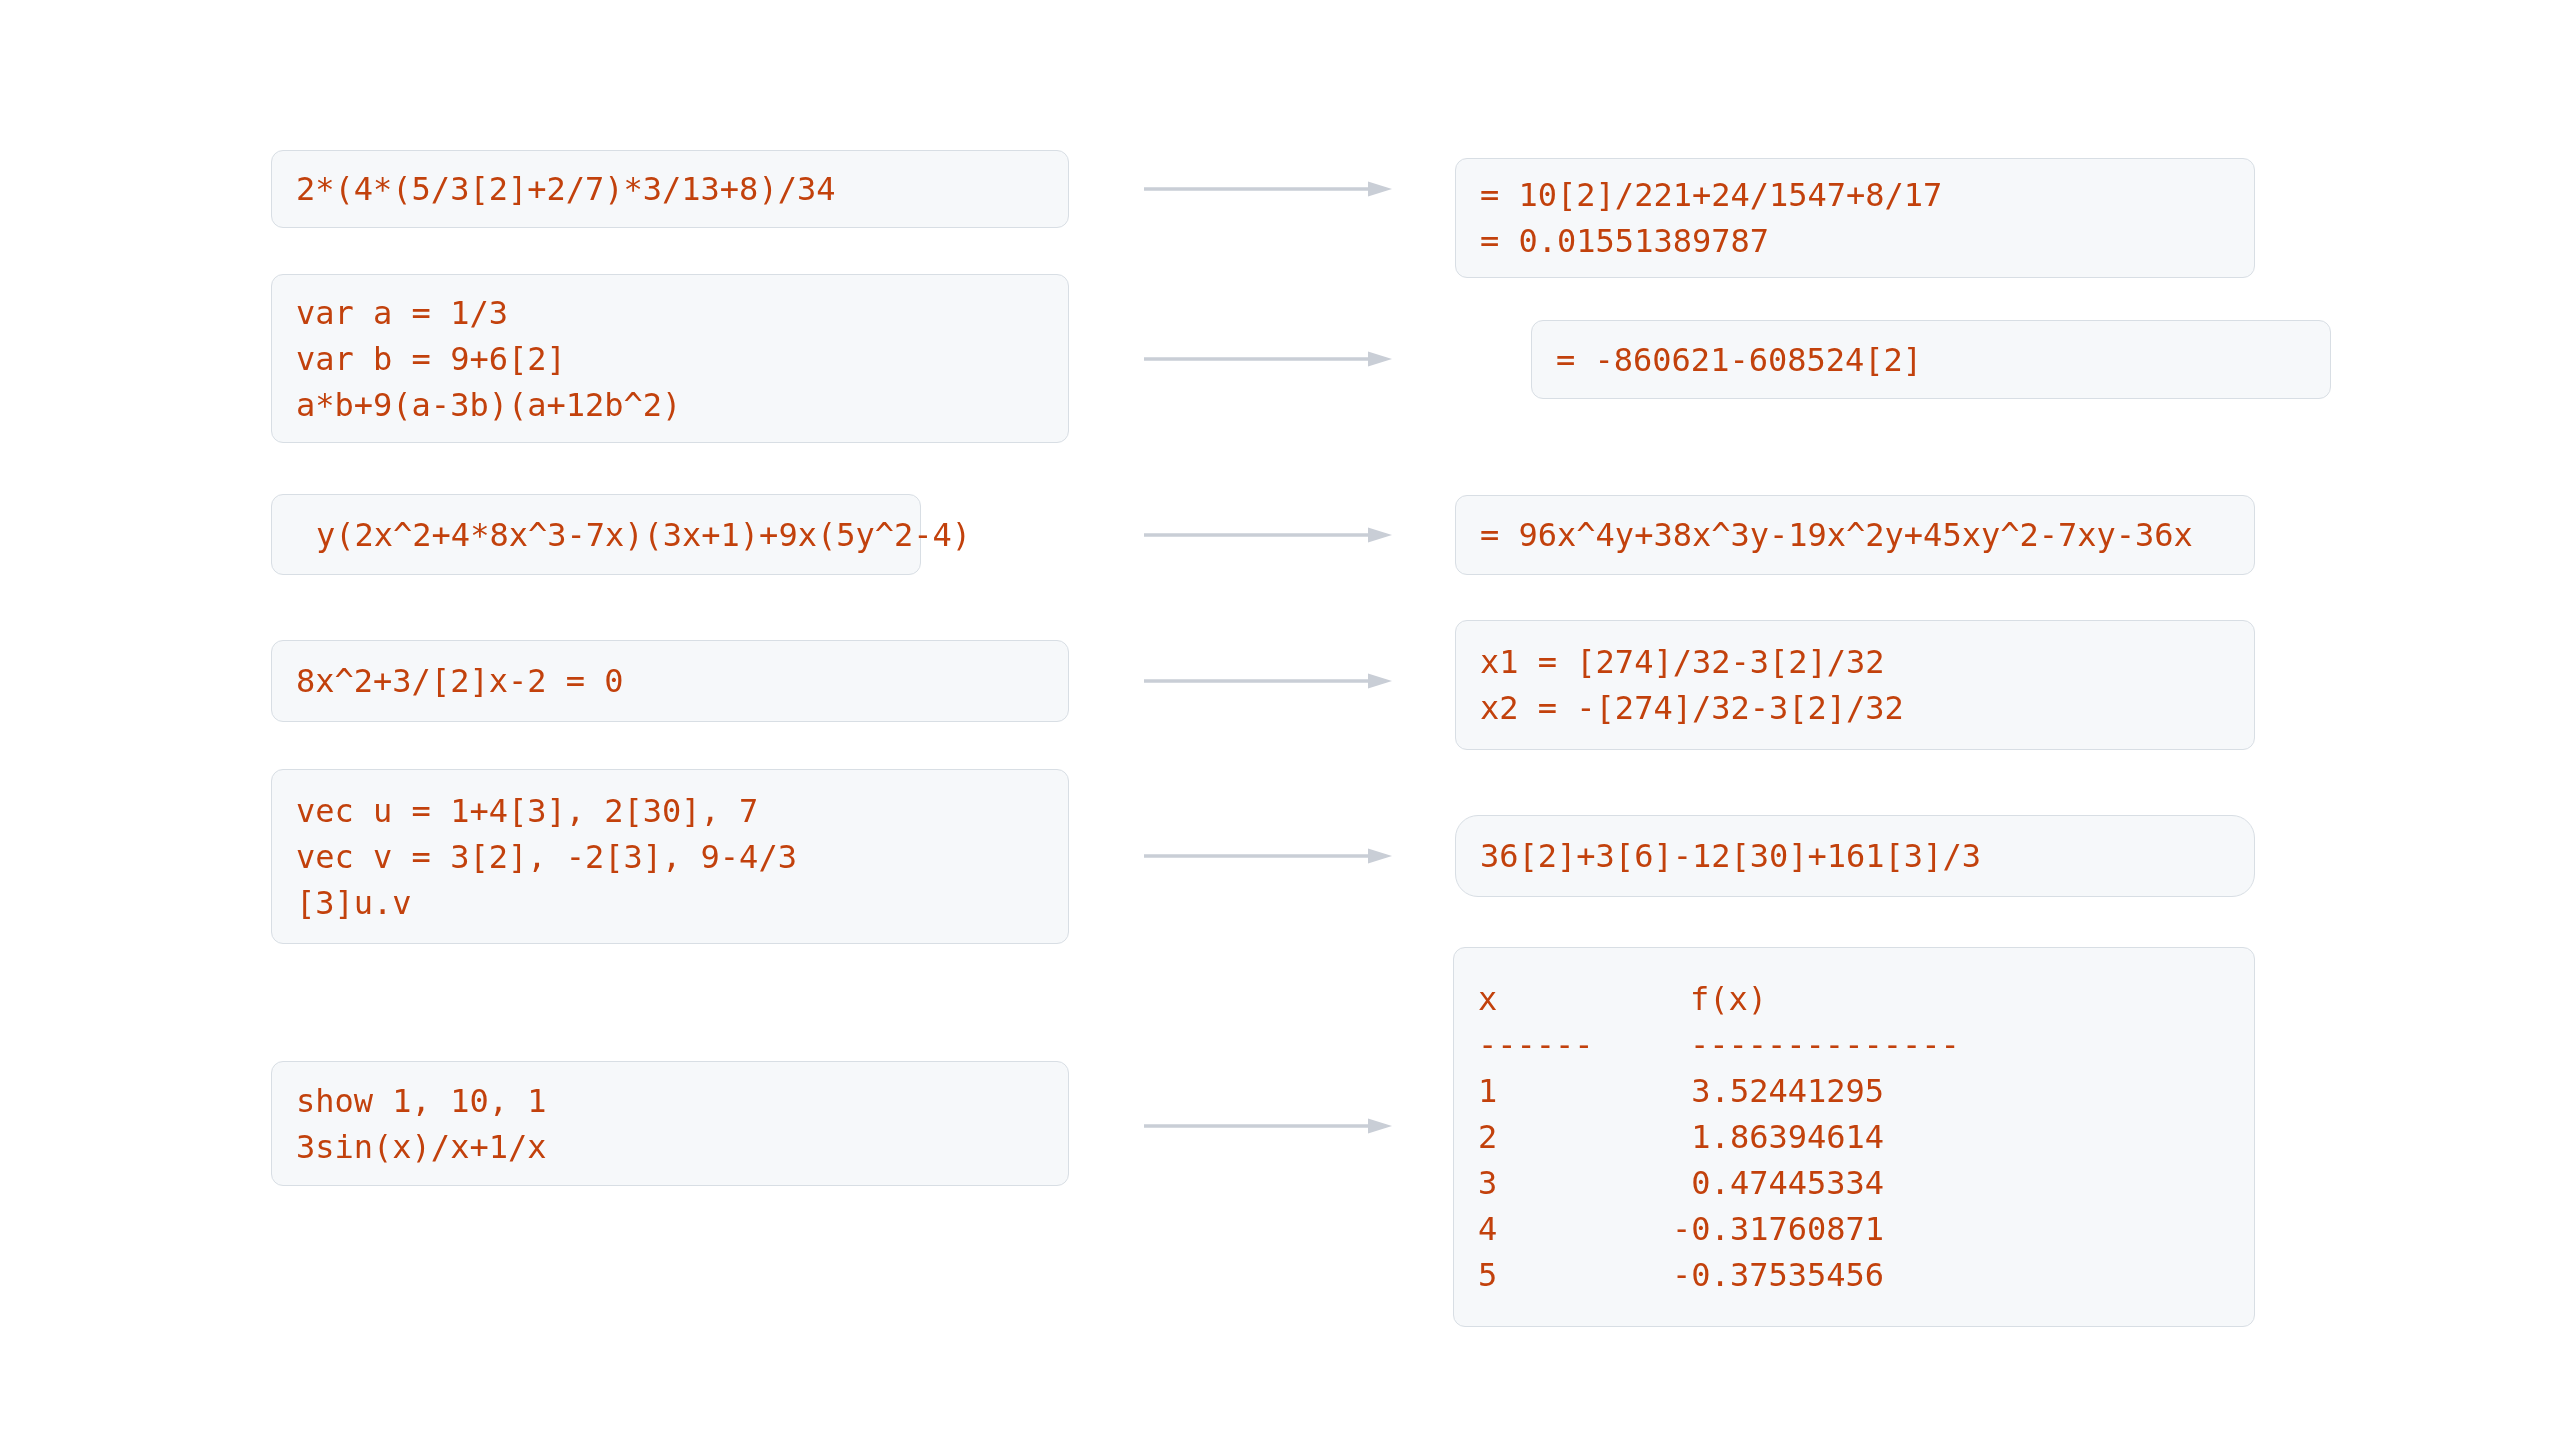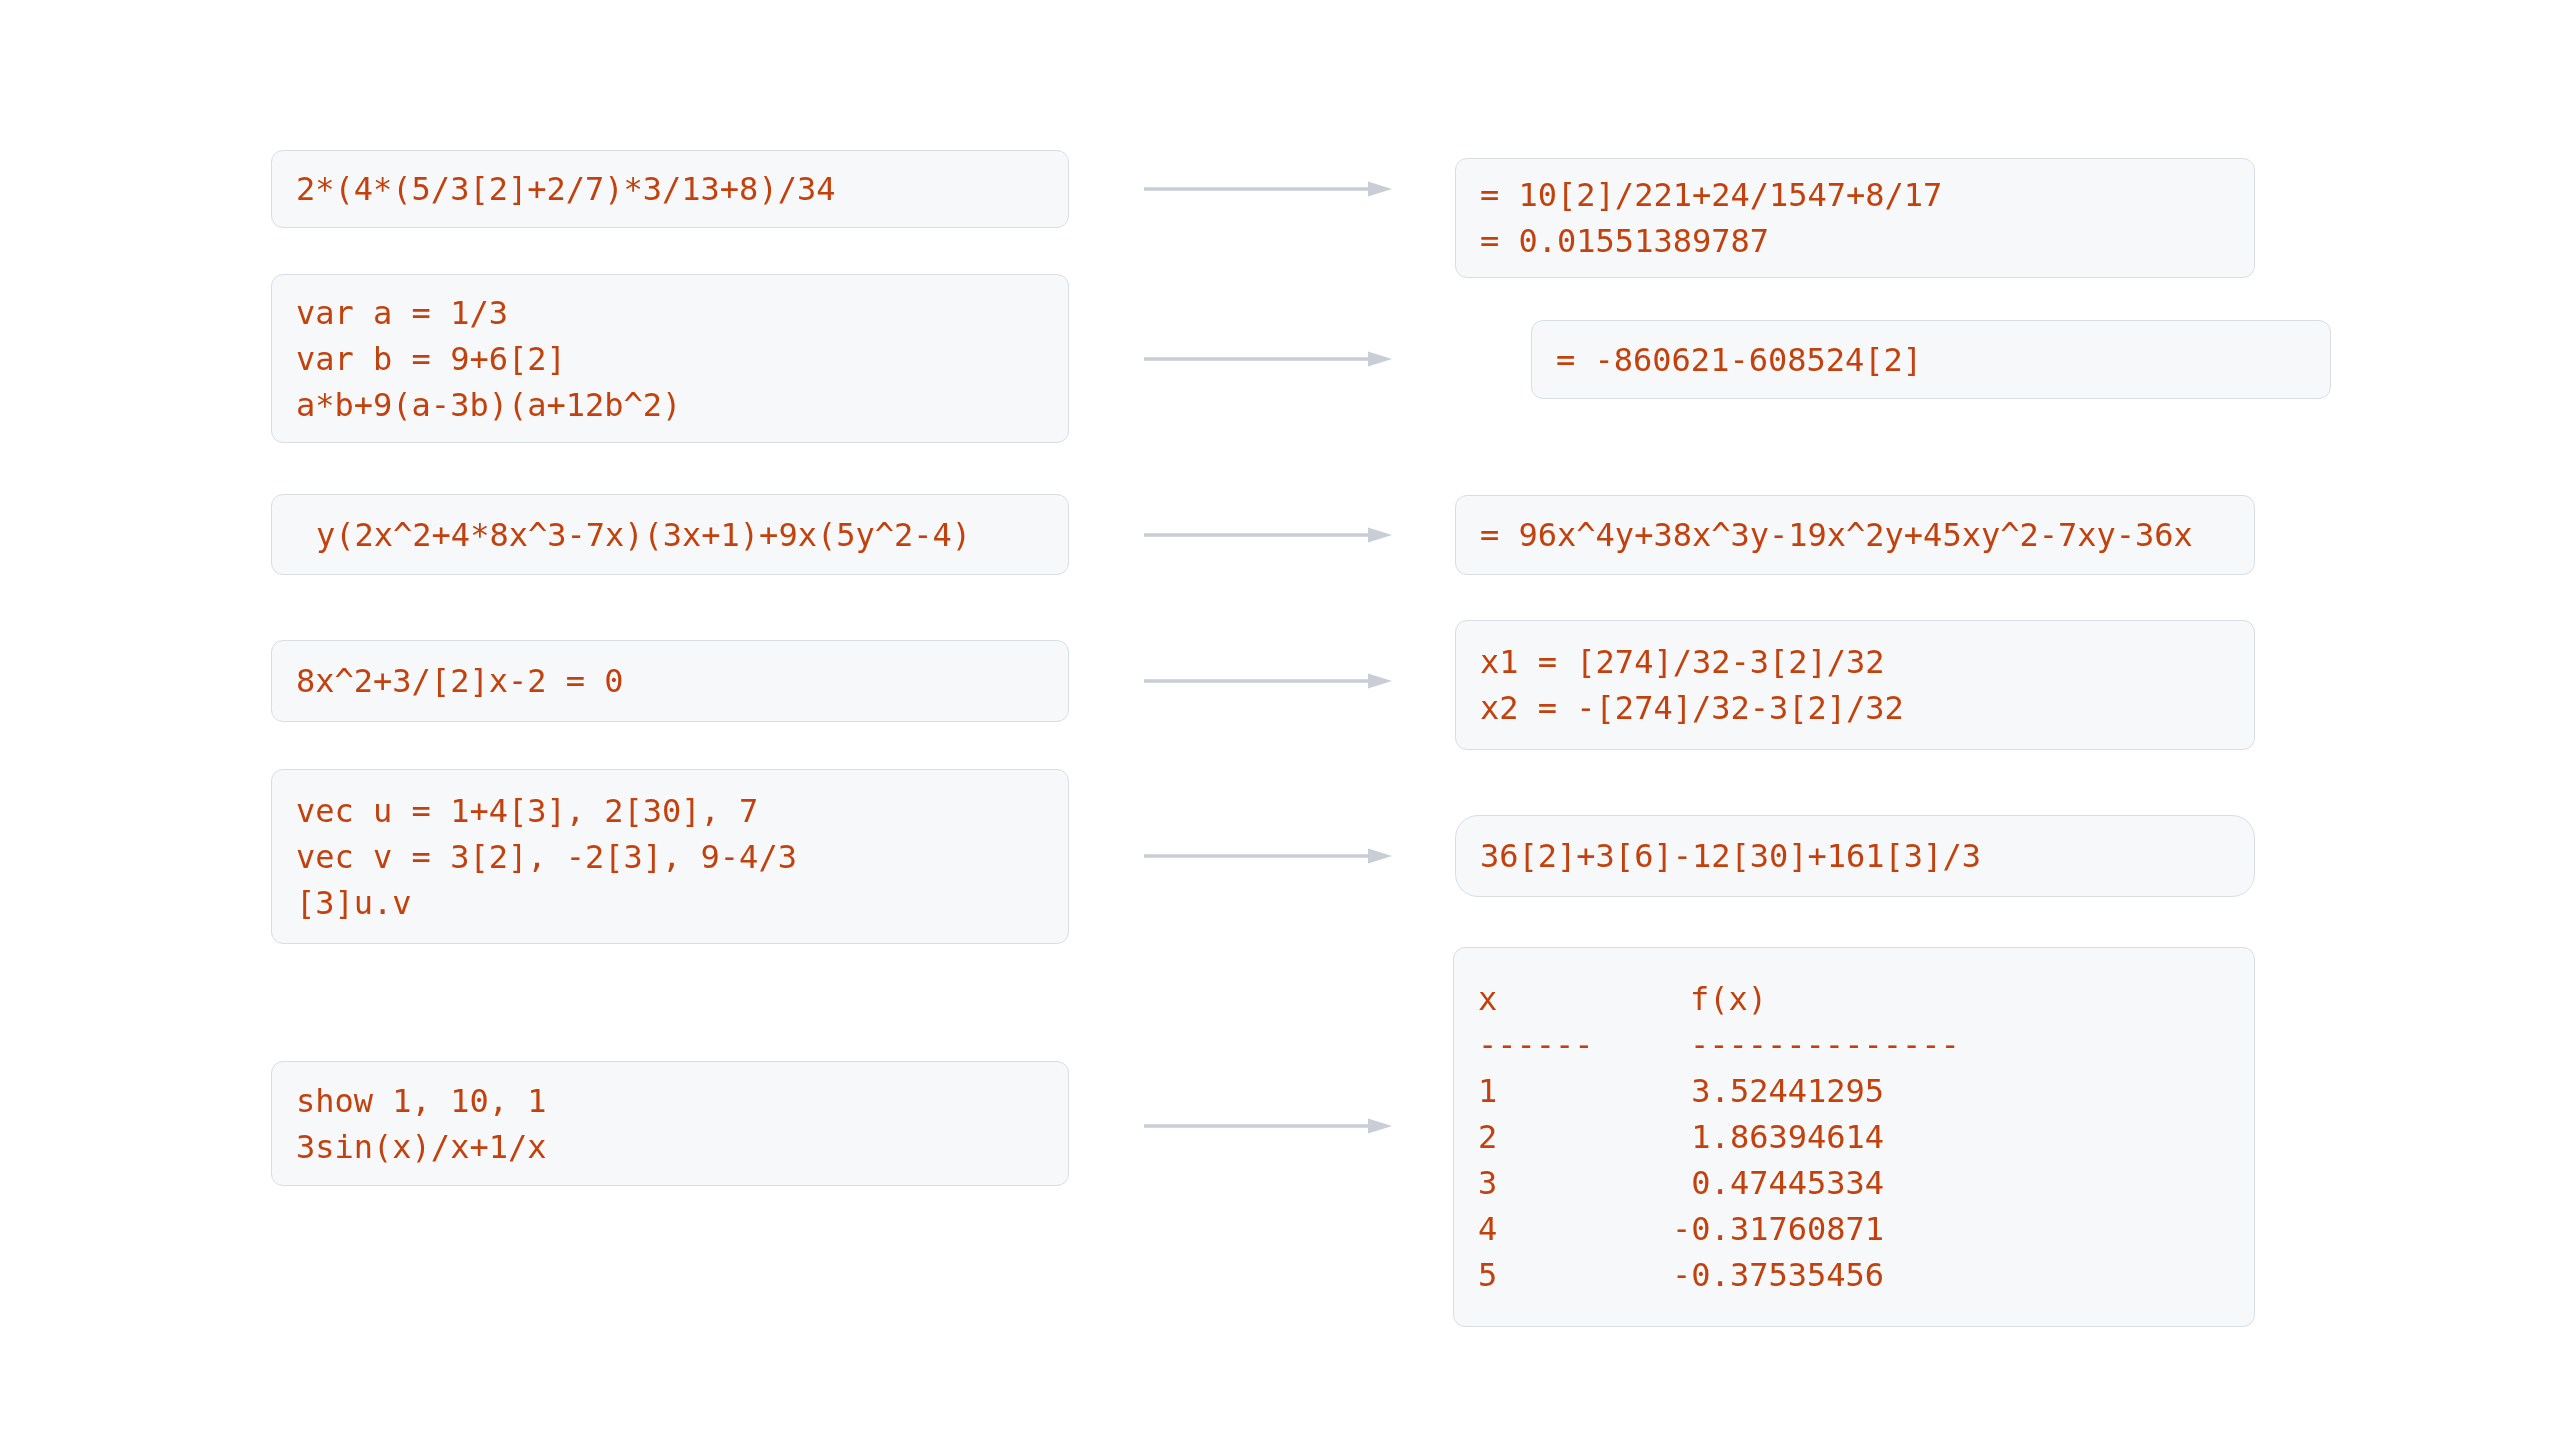--- a/index.html
+++ b/index.html
@@ -85,21 +85,21 @@
     <div class="line">a*b+9(a-3b)(a+12b^2)</div>
   </div>
   <svg class="arrow" style="left:1142px; top:347px;" width="250" height="24" viewBox="0 0 250 24">
     <line x1="2" y1="12" x2="228" y2="12" stroke="#c9ced6" stroke-width="3.5"></line>
     <polygon points="226,4.5 250,12 226,19.5" fill="#c9ced6"></polygon>
   </svg>
   <div class="card" style="left:1531px; top:320px; width:800px; height:79px;">
     <div class="line">= -860621-608524[2]</div>
   </div>
 
-  <div class="card" style="left:271px; top:494px; width:798px; height:81px;padding-left:44px;">
+  <div class="card" style="left:271px; top:494px; width:650px; height:81px;padding-left:44px;">
     <div class="line">y(2x^2+4*8x^3-7x)(3x+1)+9x(5y^2-4)</div>
   </div>
   <svg class="arrow" style="left:1142px; top:523px;" width="250" height="24" viewBox="0 0 250 24">
     <line x1="2" y1="12" x2="228" y2="12" stroke="#c9ced6" stroke-width="3.5"></line>
     <polygon points="226,4.5 250,12 226,19.5" fill="#c9ced6"></polygon>
   </svg>
   <div class="card" style="left:1455px; top:495px; width:800px; height:80px;">
     <div class="line">= 96x^4y+38x^3y-19x^2y+45xy^2-7xy-36x</div>
   </div>
 

